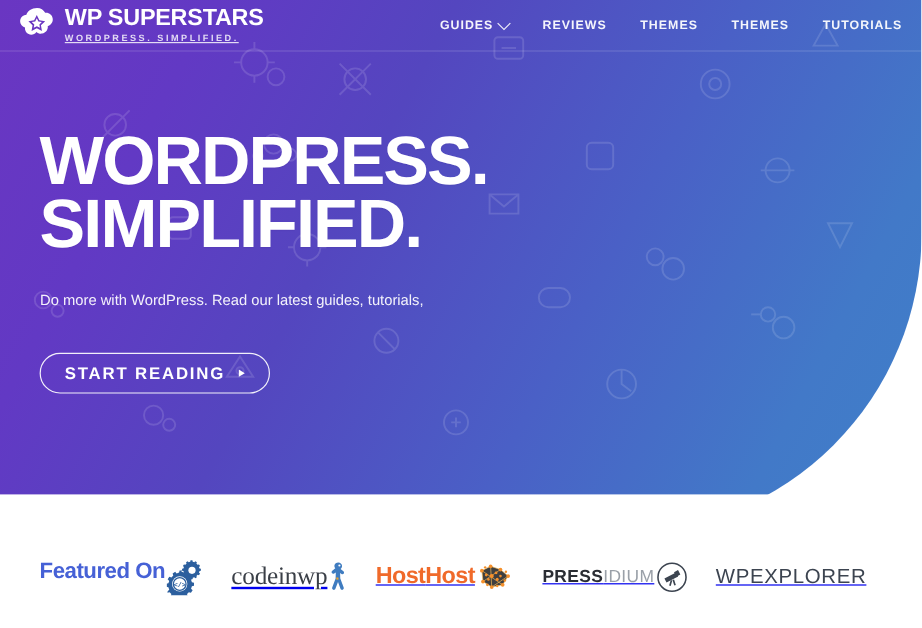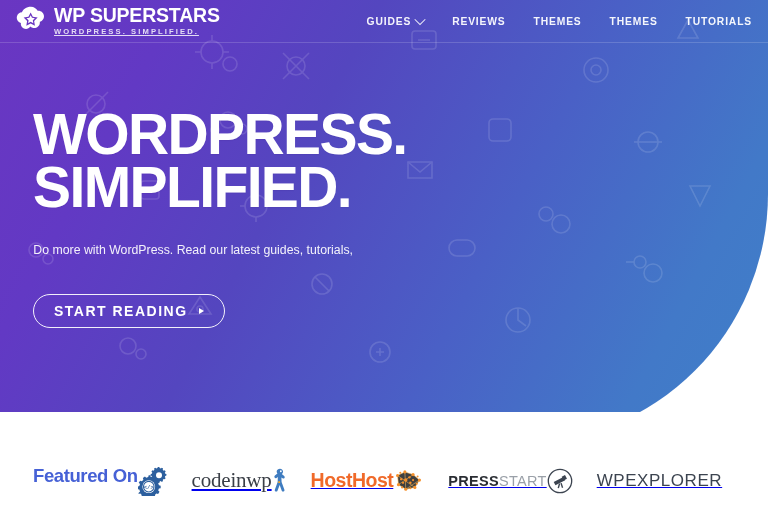--- a/index.html
+++ b/index.html
@@ -446,21 +446,21 @@
               <circle cx="18" cy="10" r="1.3"></circle>
               <circle cx="26" cy="17" r="1.2"></circle>
             <circle cx="10" cy="21" r="1.2"></circle>
               <circle cx="19" cy="22" r="1.1"></circle>
               <circle cx="8" cy="5" r="1.1"></circle>
             <circle cx="27" cy="9" r="1.1"></circle>
               <circle cx="22" cy="13" r="1.2"></circle>
               <circle cx="11" cy="16" r="1.2"></circle>
           </g>
         </svg>
-        <span class="pd-text"><span class="pd-a">PRESS</span><span class="pd-b">START</span></span>
+        <span class="pd-text"><span class="pd-a">PRESS</span><span class="pd-b">IDIUM</span></span>
       </a>
 
       <a class="logo-cell" href="#">
         <svg width="26" height="26" viewBox="0 0 28 28" aria-hidden="true">
           <circle cx="14" cy="14" r="12.6" fill="none" stroke="#3c4450" stroke-width="1.4"></circle>
           <g fill="#3c4450">
             <path d="M7.2 15.1l10.4-5.4 1.9 3.6-10.4 5.4z"></path>
             <path d="M17.2 8.4l3.6-1.9 2.1 4-3.6 1.9z" transform="translate(-1.4,1.1)"></path>
             <rect x="12.1" y="16.6" width="1.5" height="5.2" transform="rotate(16 12.8 19.2)"></rect>
             <rect x="15.2" y="16.2" width="1.5" height="5.2" transform="rotate(-18 15.9 18.8)"></rect>

